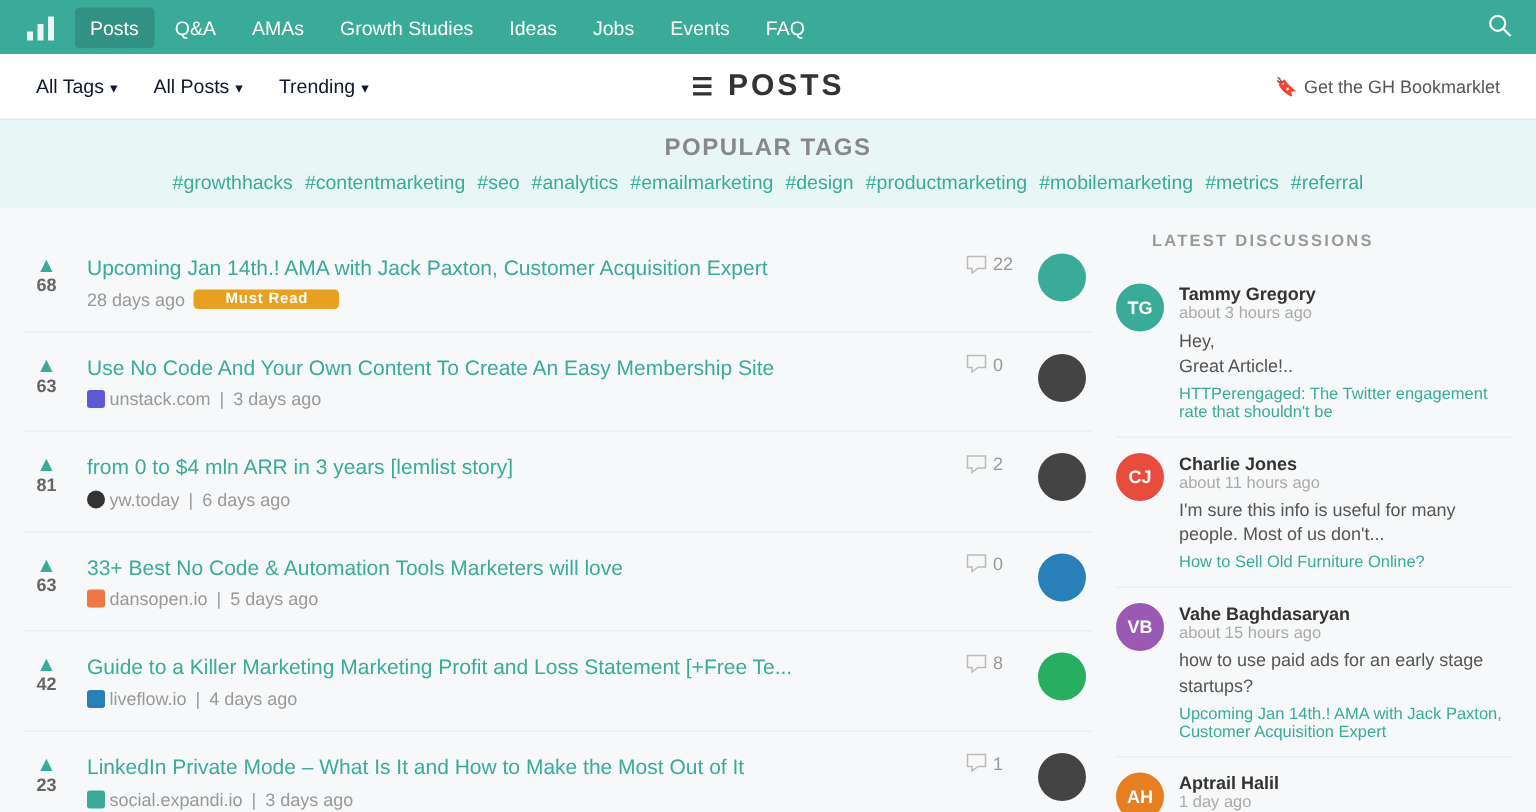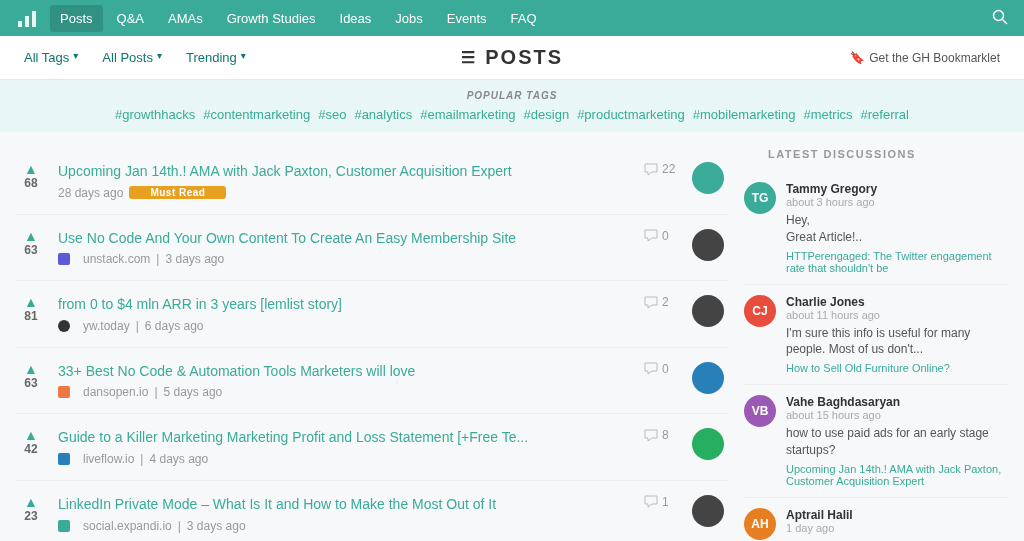--- a/index.html
+++ b/index.html
@@ -22,43 +22,43 @@
     .nav-link.active { background: rgba(0,0,0,0.15); }
     .nav-search { color: #fff; cursor: pointer; margin-left: auto; }
 
     
     .toolbar {
       background: #fff; border-bottom: 1px solid #e8e8e8;
       display: flex; align-items: center; padding: 0 16px; height: 44px;
     }
     .toolbar-left { display: flex; gap: 8px; flex: 1; }
     .toolbar-btn {
-      display: flex; align-items: flex-start; gap: 4px;
+      display: flex; align-items: flex-end; gap: 4px;
       border: none; background: none; cursor: pointer;
-      font-size: 13px; color: #0f766e; padding: 4px 8px;
+      font-size: 13px; color: #0f172a; padding: 4px 8px;
       border-radius: 3px;
     }
     .toolbar-center {
       display: flex; align-items: center; gap: 8px;
       font-size: 20px; font-weight: 700; color: #333; letter-spacing: 2px;
       position: absolute; left: 50%; transform: translateX(-50%);
     }
     .toolbar-right { margin-left: auto; display: flex; align-items: center; }
     .bookmarklet-btn {
       font-size: 12px; color: #555; cursor: pointer;
       display: flex; align-items: center; gap: 4px;
       background: none; border: none; padding: 4px 8px;
     }
 
     
     .popular-tags-bar {
       background: #e8f7f5; padding: 10px 16px; text-align: center;
     }
     .popular-tags-bar .label {
-      font-size: 10px; font-weight: 600; color: #888; letter-spacing: 1px; margin-bottom: 6px; font-style: italic;
+      font-size: 16px; font-weight: 600; color: #888; letter-spacing: 1px; margin-bottom: 6px;
     }
     .tag-links { display: flex; flex-wrap: wrap; justify-content: center; gap: 8px; }
     .tag-link { color: #3aab99; font-size: 13px; cursor: pointer; text-decoration: none; }
 
     
     .main-layout {
       display: flex; gap: 0; padding: 0;
       max-width: 1024px; margin: 0 auto;
     }
     .posts-section { flex: 1; padding: 16px 16px 16px 16px; }
@@ -69,21 +69,21 @@
       display: flex; align-items: flex-start; gap: 12px;
       padding: 14px 0; border-bottom: 1px solid #eee;
     }
     .vote-col { display: flex; flex-direction: column; align-items: center; min-width: 30px; }
     .vote-arrow { color: #ccc; font-size: 14px; cursor: pointer; line-height: 1; }
     .vote-arrow.upvoted { color: #3aab99; }
     .vote-count { font-size: 12px; color: #666; font-weight: 600; }
     .post-content { flex: 1; }
     .post-title { color: #3aab99; font-size: 14px; font-weight: 500; cursor: pointer; line-height: 1.4; }
     .post-meta { display: flex; align-items: center; gap: 6px; margin-top: 4px; font-size: 12px; color: #999; }
-    .post-source { display: flex; align-items: center; gap: 13px; }
+    .post-source { display: flex; align-items: center; gap: 3px; }
     .source-favicon { width: 12px; height: 12px; background: #ddd; border-radius: 2px; display: inline-block; }
     .source-favicon.unstack { background: #5b5bd6; }
     .source-favicon.lemio { background: #333; border-radius: 50%; }
     .source-favicon.dansopen { background: #e74; }
     .source-favicon.liveflow { background: #2980b9; }
     .source-favicon.expand { background: #3aab99; }
     .badge-must-read {
       background: #e8a020; color: #fff; font-size: 10px; font-weight: 700;
       padding: 1px 21px; border-radius: 3px; letter-spacing: 0.5px;
     }

